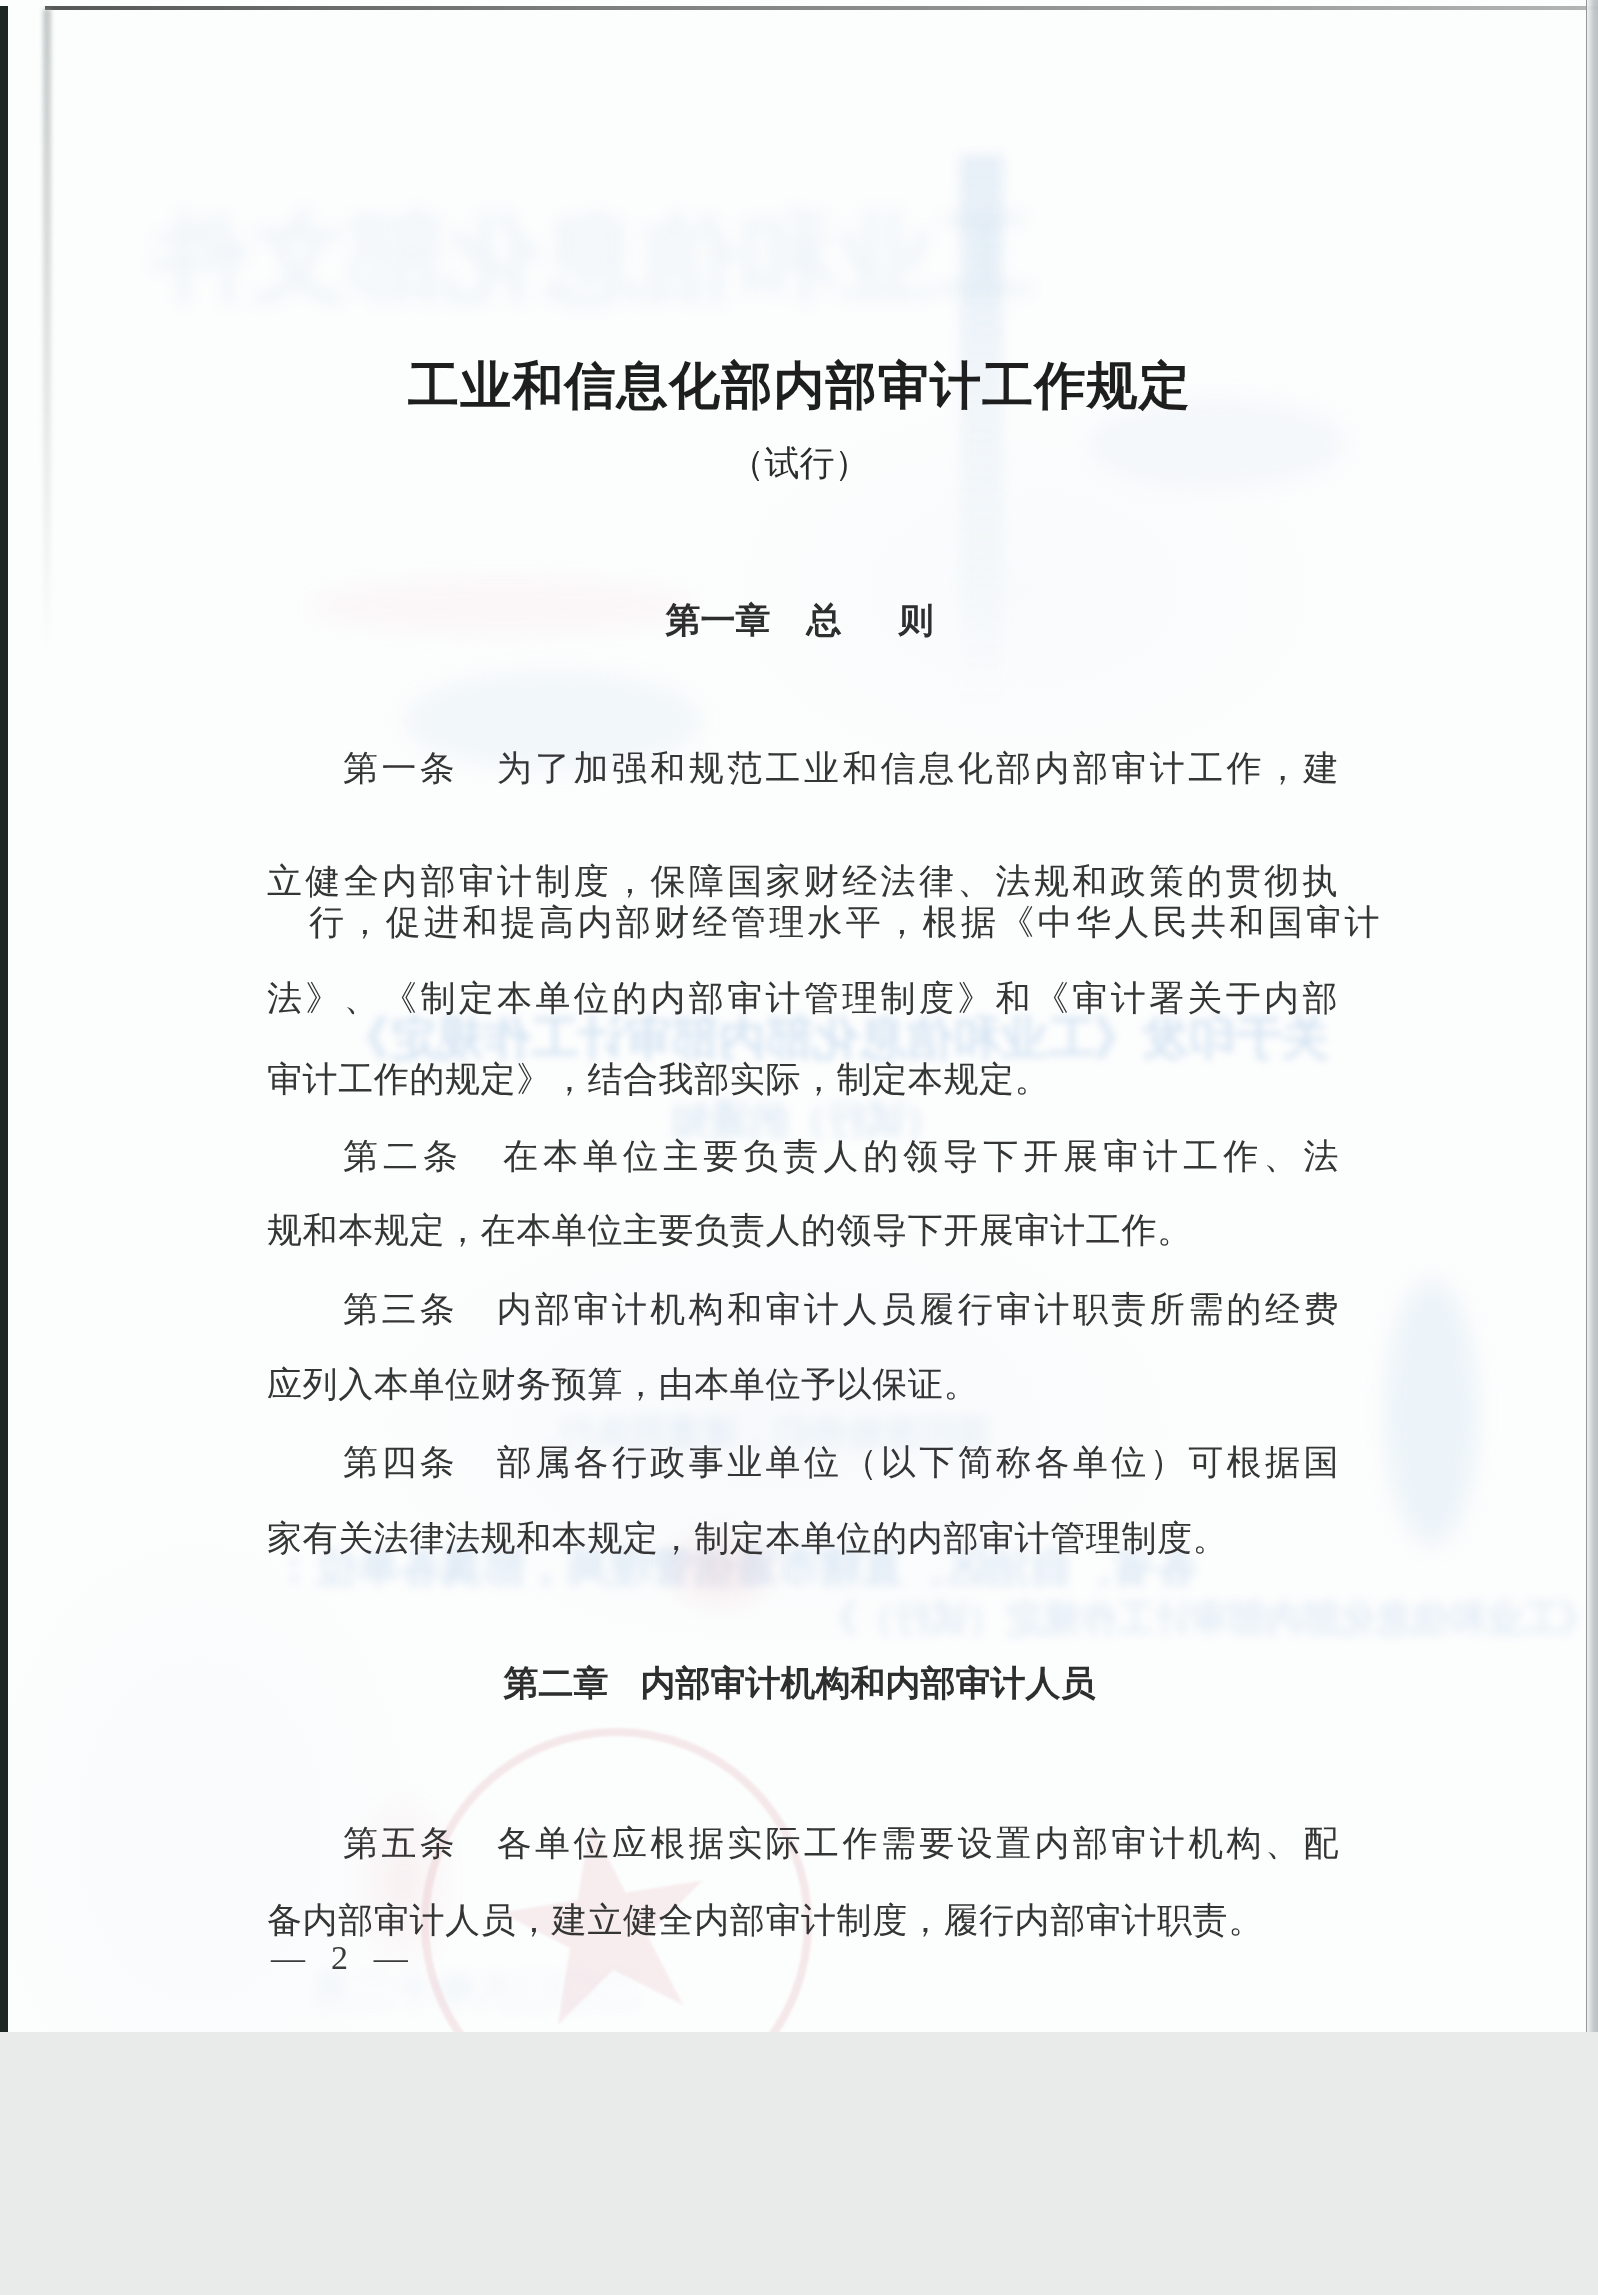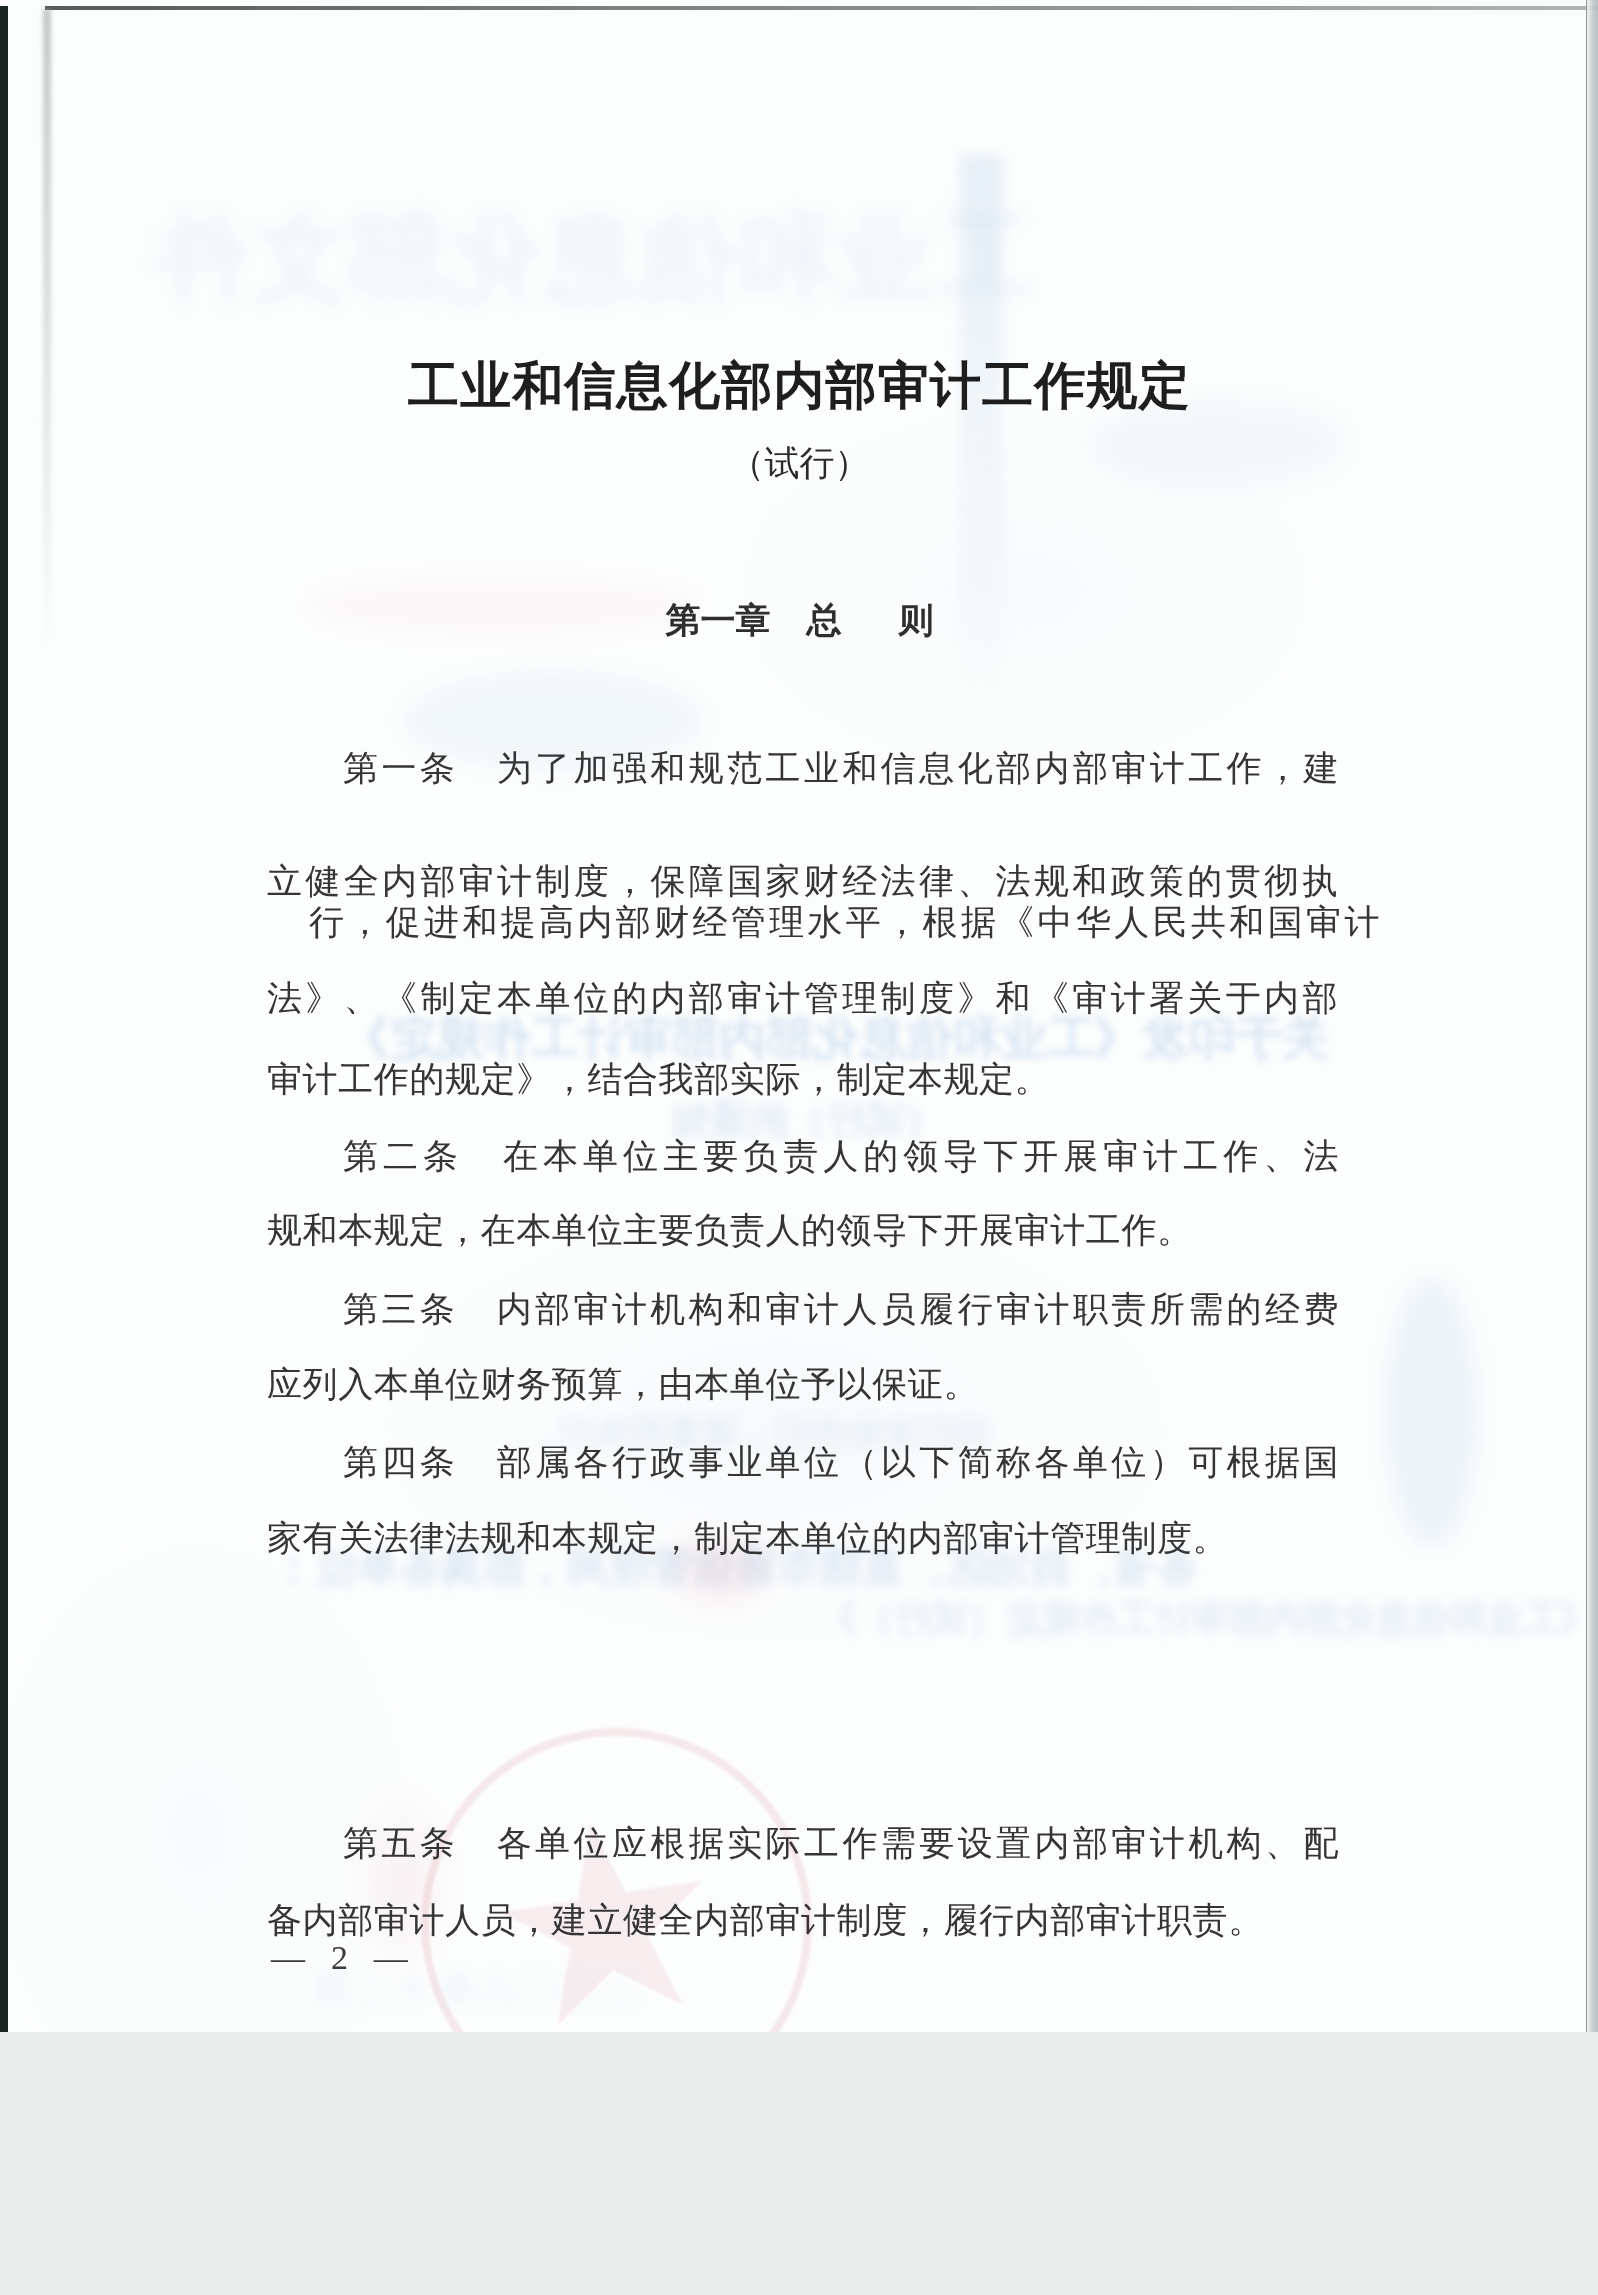--- a/index.html
+++ b/index.html
@@ -109,20 +109,25 @@
   <div class="bodyline" style="top:899px;margin-left:42px;">行，促进和提高内部财经管理水平，根据《中华人民共和国审计</div>
   <div class="bodyline" style="top:975px;">法》、《制定本单位的内部审计管理制度》和《审计署关于内部</div>
   <div class="bodyline endline" style="top:1056px;">审计工作的规定》，结合我部实际，制定本规定。</div>
   <div class="bodyline indent" style="top:1133px;">第二条　在本单位主要负责人的领导下开展审计工作、法</div>
   <div class="bodyline endline" style="top:1207px;">规和本规定，在本单位主要负责人的领导下开展审计工作。</div>
   <div class="bodyline indent" style="top:1286px;">第三条　内部审计机构和审计人员履行审计职责所需的经费</div>
   <div class="bodyline endline" style="top:1361px;">应列入本单位财务预算，由本单位予以保证。</div>
   <div class="bodyline indent" style="top:1439px;">第四条　部属各行政事业单位（以下简称各单位）可根据国</div>
   <div class="bodyline endline" style="top:1515px;">家有关法律法规和本规定，制定本单位的内部审计管理制度。</div>
 
+  <div class="chapter chapter-2">
+    <span>第二章</span>
+    <span class="gap1"></span>
+    <span>内部审计机构和内部审计人员</span>
+  </div>
 
   <div class="bodyline indent" style="top:1820px;">第五条　各单位应根据实际工作需要设置内部审计机构、配</div>
   <div class="bodyline endline" style="top:1897px;">备内部审计人员，建立健全内部审计制度，履行内部审计职责。</div>
 
   <div class="page-number">— 2 —</div>
 
 </div>
 
 
 </body></html>

